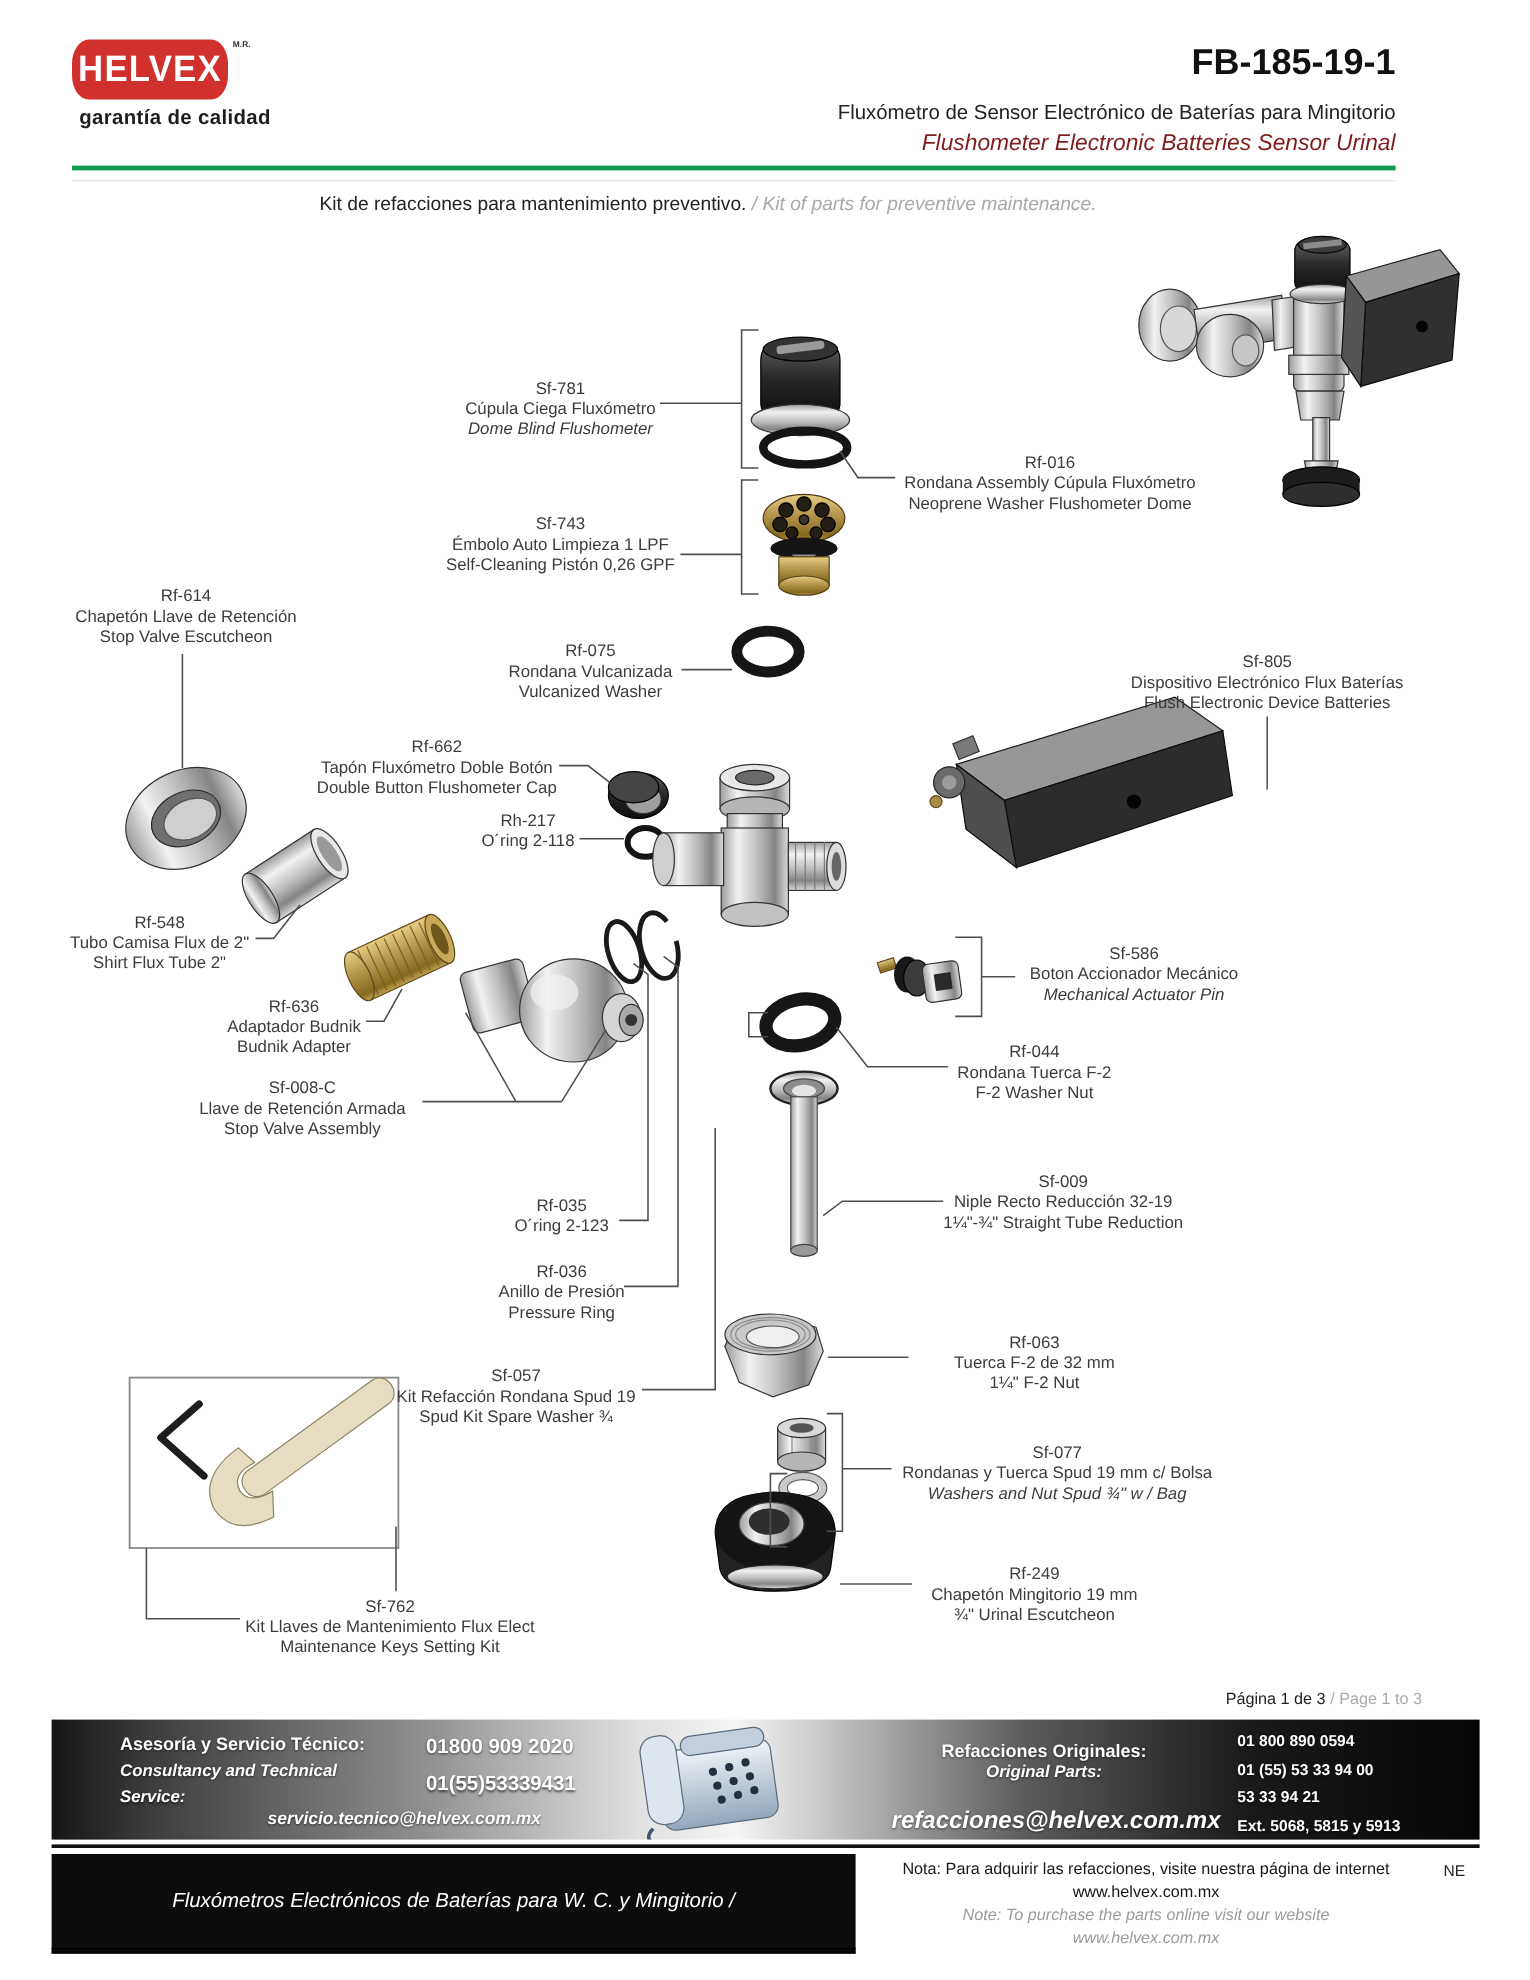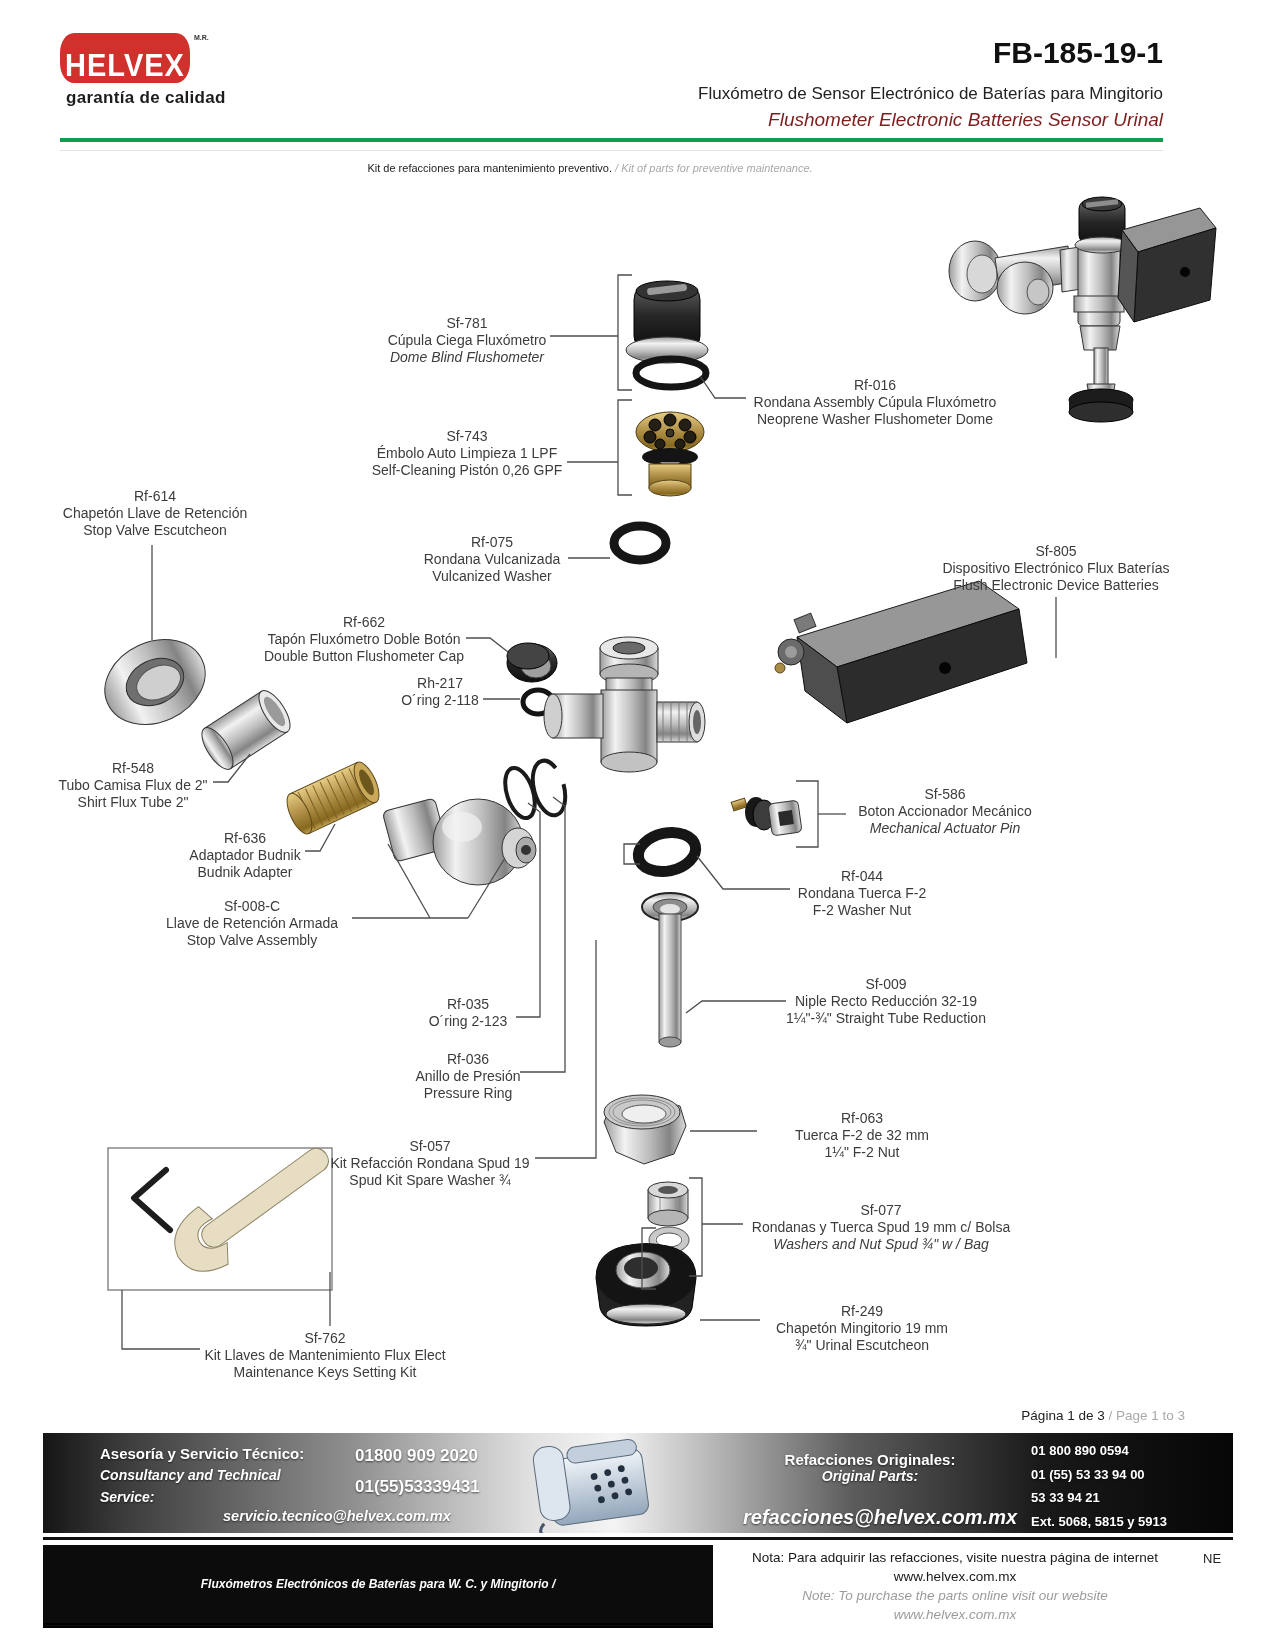--- a/index.html
+++ b/index.html
@@ -1,28 +1,28 @@
 <!DOCTYPE html>
 <html><head>
 <meta charset="utf-8">
 <style>
   html,body{margin:0;padding:0;background:#ffffff;}
   body{width:1275px;height:1650px;position:relative;font-family:"Liberation Sans",sans-serif;overflow:hidden;color:#2e2e2e;}
   .abs{position:absolute;}
   
-  .logo{left:60px;top:33px;width:130px;height:50px;background:#d0312c;border-radius:14px/20px;display:flex;align-items:flex-end;justify-content:center;}
+  .logo{left:60px;top:33px;width:130px;height:50px;background:#d0312c;border-radius:14px/20px;display:flex;align-items:center;justify-content:center;}
   .logo span{color:#fff;font-weight:bold;font-size:29px;letter-spacing:1px;transform:scaleY(1.05);}
   .logo-tm{left:194px;top:34px;font-size:7px;font-weight:bold;color:#333;}
   .tagline{left:66px;top:88px;font-size:17px;font-weight:600;color:#1d1d1d;letter-spacing:.3px;}
   .model{right:112px;top:36px;font-size:30px;font-weight:bold;color:#111;text-align:right;}
   .sub-es{right:112px;top:84px;font-size:17px;color:#222;}
   .sub-en{right:112px;top:109px;font-size:19px;font-style:italic;color:#7f1d1d;}
   .greenline{left:60px;top:138px;width:1103px;height:4px;background:#0f9d4f;}
   .grayline{left:60px;top:150px;width:1103px;height:1px;background:#e2e2e2;}
-  .kitline{left:140px;top:162px;width:900px;text-align:center;font-size:11px;color:#222;}
+  .kitline{left:140px;top:162px;width:900px;text-align:center;font-size:16px;color:#222;}
   .kitline .en{font-style:italic;color:#a8a8a8;}
   
   .plabel{position:absolute;width:340px;transform:translateX(-50%);text-align:center;font-size:14px;line-height:17px;color:#3c3c3c;}
   .plabel .it{font-style:italic;}
   
   .pageline{right:90px;top:1408px;font-size:13.5px;color:#222;}
   .pageline .en{color:#a9a9a9;}
   .cbar{left:43px;top:1433px;width:1190px;height:100px;
     background:linear-gradient(90deg,#151515 0%,#3d3d3d 7%,#8f8f8f 26%,#e0e0e0 41%,#f4f4f4 48%,#b9b9b9 56%,#5c5c5c 68%,#191919 84%,#060606 100%);
     color:#fff;}
@@ -34,21 +34,21 @@
   .svc-ph1{left:312px;top:13px;font-size:17px;font-weight:bold;}
   .svc-ph2{left:312px;top:44px;font-size:17px;font-weight:bold;}
   .ref-block{left:712px;top:18px;width:230px;text-align:center;}
   .ref-es{font-size:15px;font-weight:bold;}
   .ref-en{font-size:14px;font-weight:bold;font-style:italic;}
   .ref-mail{left:700px;top:73px;width:250px;text-align:center;font-size:20px;font-weight:bold;font-style:italic;}
   .rph{right:66px;top:6px;font-size:13px;font-weight:bold;line-height:23.5px;}
   .rule-bottom{left:43px;top:1537px;width:1190px;height:3px;background:#101010;}
   .blackbox{left:43px;top:1545px;width:670px;height:78px;background:#0c0c0c;color:#fff;text-align:center;
     display:flex;flex-direction:column;justify-content:center;gap:4px;border-bottom:5px double #000;}
-  .blackbox div{font-size:12px;font-weight:bold;font-style:italic;}
+  .blackbox div{font-size:17px;font-weight:normal;font-style:italic;}
   .notes{left:740px;top:1548px;width:430px;text-align:center;font-size:13.5px;line-height:19px;color:#171717;}
   .notes .gray{color:#9b9b9b;font-style:italic;}
   .ne{left:1203px;top:1551px;font-size:13px;color:#222;}
   svg.diagram{left:0;top:0;}
 </style>
 </head>
 <body>
 
 <div class="abs logo">
     <span>HELVEX</span>

